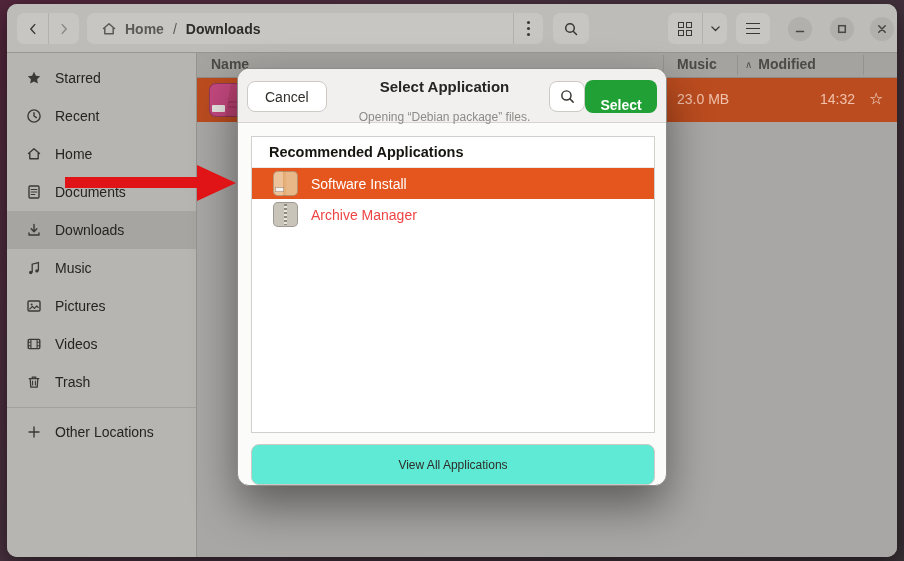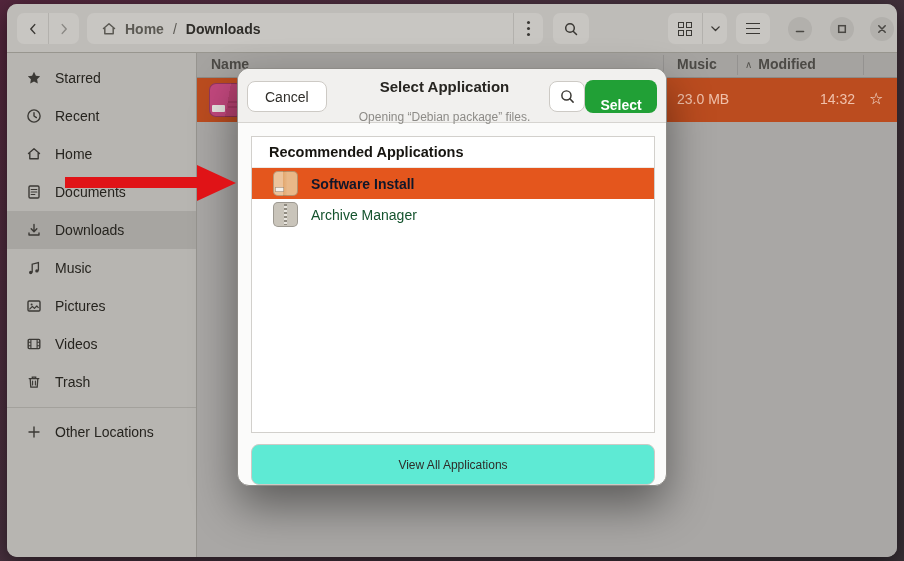--- a/index.html
+++ b/index.html
@@ -116,22 +116,22 @@
   .dlg-title { font-size:15px; font-weight:bold; color:#272521; }
   .dlg-subtitle { font-size:12px; color:#8d8b87; margin-top:15px; }
   .applist {
     position:absolute; left:13px; top:67px; width:404px; height:297px;
     background:#fff; border:1px solid #d2d0cc;
   }
   .section-h {
     height:31px; display:flex; align-items:center; padding-left:17px;
     font-size:14.5px; font-weight:bold; color:#171510; border-bottom:1px solid #eceae6;
   }
-  .app-row { height:31px; display:flex; align-items:center; gap:13px; padding-left:21px; font-size:14px; color:#14532d; }
-  .app-row.sel { color:#0f172a;font-weight:bold; }
+  .app-row { height:31px; display:flex; align-items:center; gap:13px; padding-left:21px; font-size:14px; color:#ef4444; }
+  .app-row.sel { color:#ffffff; }
   .app-icon { width:25px; height:25px; border-radius:5px; position:relative; box-shadow:inset 0 0 0 1px rgba(0,0,0,.22); flex:0 0 auto; }
   .icon-pkg { background:linear-gradient(90deg,#ecc39b 0%,#ecc39b 42%,#e2a univ 0,#e2a76e 42%); }
   .icon-pkg { background:linear-gradient(90deg,#ecc39b 0%,#ecc39b 40%,#e2a76e 40%,#e9b888 58%,#e9b888 100%); }
   .icon-pkg .bar { position:absolute; left:2px; bottom:4px; width:9px; height:5px; background:#f4f2ee; border-radius:1px; box-shadow:inset 0 0 0 .5px #8a6a4a; }
   .icon-zip { background:#c9c4ba; }
   .icon-zip .zipper { position:absolute; left:11px; top:2px; bottom:2px; width:3px;
      background:repeating-linear-gradient(180deg,#8f8a80 0 2px,#e8e5df 2px 4px); }
   .viewall {
     position:absolute; left:13px; top:375px; width:404px; height:41px;
     background:#5eead4; border:1px solid #cdcac5; border-radius:8px;

